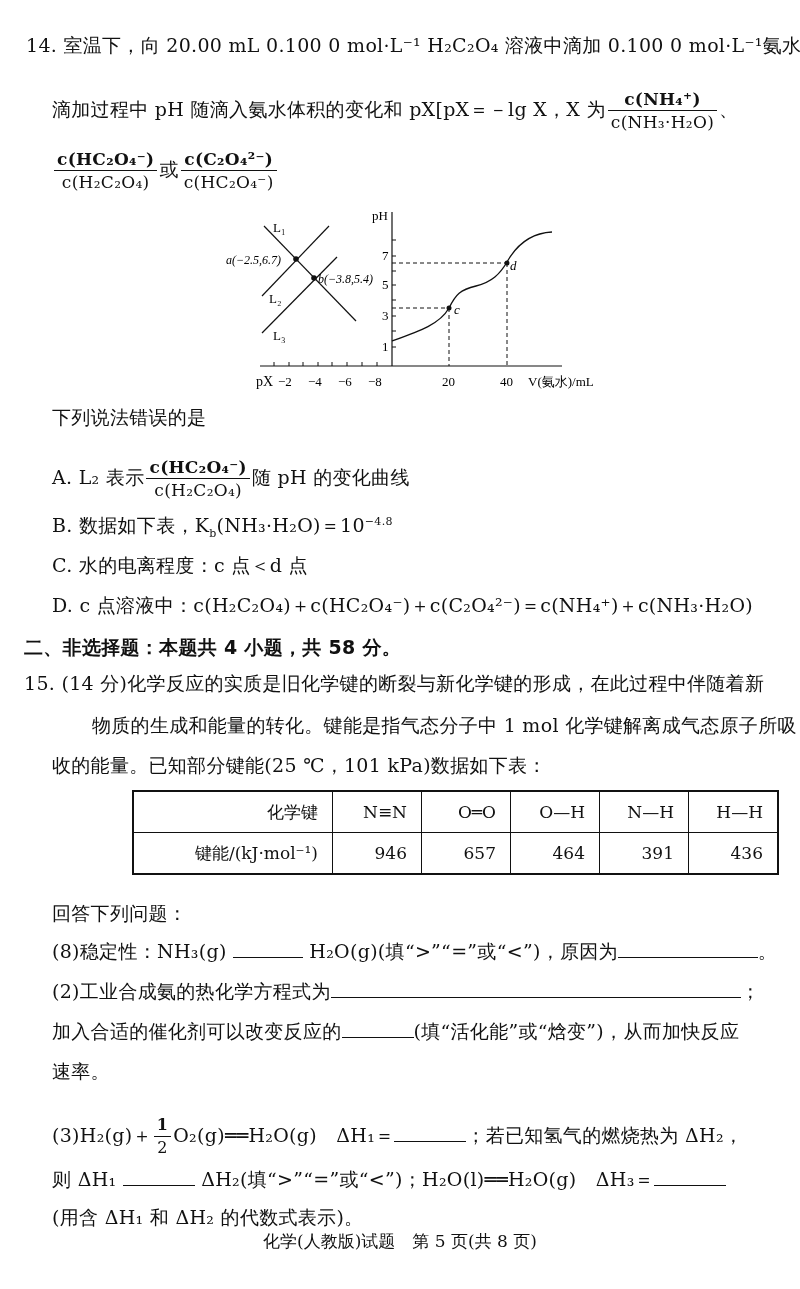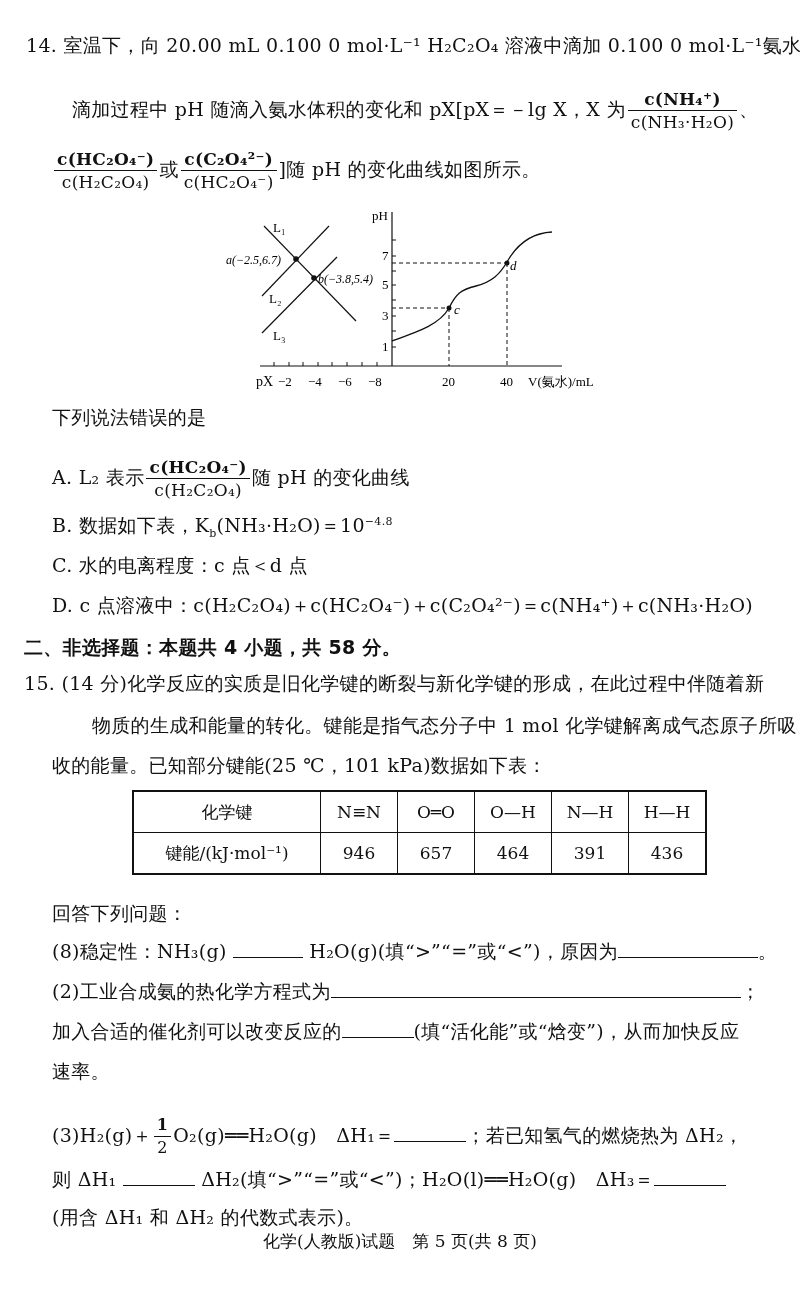--- a/index.html
+++ b/index.html
@@ -6,36 +6,36 @@
   body { width:800px; height:1289px; position:relative; overflow:hidden;
          font-family: "DejaVu Serif", "Liberation Serif", serif; color:#111; }
   .line { position:absolute; font-size:19px; line-height:26px; white-space:nowrap; letter-spacing:0.3px; }
   .bold { font-weight:bold; font-family: "DejaVu Sans", "Liberation Sans", sans-serif; }
   sub, sup { font-size:11px; line-height:0; }
   .frac { display:inline-block; vertical-align:middle; text-align:center; margin:0 2px; }
   .frac .num { display:block; border-bottom:1px solid #111; padding:0 3px; line-height:22px;font-weight:bold; }
   .frac .den { display:block; padding:0 3px; line-height:22px; }
   .blank { display:inline-block; border-bottom:1px solid #111; height:18px; vertical-align:baseline; }
   table.bond { position:absolute; left:132px; top:790px; border-collapse:collapse; font-size:17px; }
-  table.bond td { border:1px solid #111; text-align:center; height:40px; padding:0 8px; }
+  table.bond td { border:1px solid #111; text-align:right; height:40px; padding:0 14px; }
   table.bond { border:2px solid #111; }
   .footer { position:absolute; left:0; width:800px; top:1230px; text-align:center; font-size:17px; }
   svg text { font-family: "Liberation Serif", "DejaVu Serif", serif; }
 </style>
 </head>
 <body>
 
 <div class="line" style="left:26px; top:32px;">14. 室温下，向 20.00 mL 0.100 0 mol·L⁻¹ H₂C₂O₄ 溶液中滴加 0.100 0 mol·L⁻¹氨水，</div>
 
-<div class="line" style="left:52px; top:88px;margin-left:20px;">
+<div class="line" style="left:52px; top:88px;">
   <span>滴加过程中 pH 随滴入氨水体积的变化和 pX[pX＝－lg X，X 为</span><span class="frac" style="font-size:17px;"><span class="num">c(NH₄⁺)</span><span class="den">c(NH₃·H₂O)</span></span><span>、</span>
 </div>
 
 <div class="line" style="left:52px; top:148px;">
-  <span class="frac" style="font-size:17px;"><span class="num">c(HC₂O₄⁻)</span><span class="den">c(H₂C₂O₄)</span></span><span>或</span><span class="frac" style="font-size:17px;"><span class="num">c(C₂O₄²⁻)</span><span class="den">c(HC₂O₄⁻)</span></span><span>]随 pH 的变化曲线如图所示。</span>
+  <span class="frac" style="font-size:17px;"><span class="num">c(HC₂O₄⁻)</span><span class="den">c(H₂C₂O₄)</span></span><span>或</span><span class="frac" style="font-size:17px;"><span class="num">c(C₂O₄²⁻)</span><span class="den">c(HC₂O₄⁻)</span></span>
 </div>
 
 <svg style="position:absolute; left:220px; top:200px;" width="380" height="200" viewBox="0 0 380 200">
 
   <line x1="40" y1="166" x2="342" y2="166" stroke="#111" stroke-width="1.2"></line>
 
   <g stroke="#111" stroke-width="1">
     <line x1="54" y1="166" x2="54" y2="162"></line>
       <line x1="69" y1="166" x2="69" y2="162"></line>
     <line x1="83" y1="166" x2="83" y2="162"></line>

